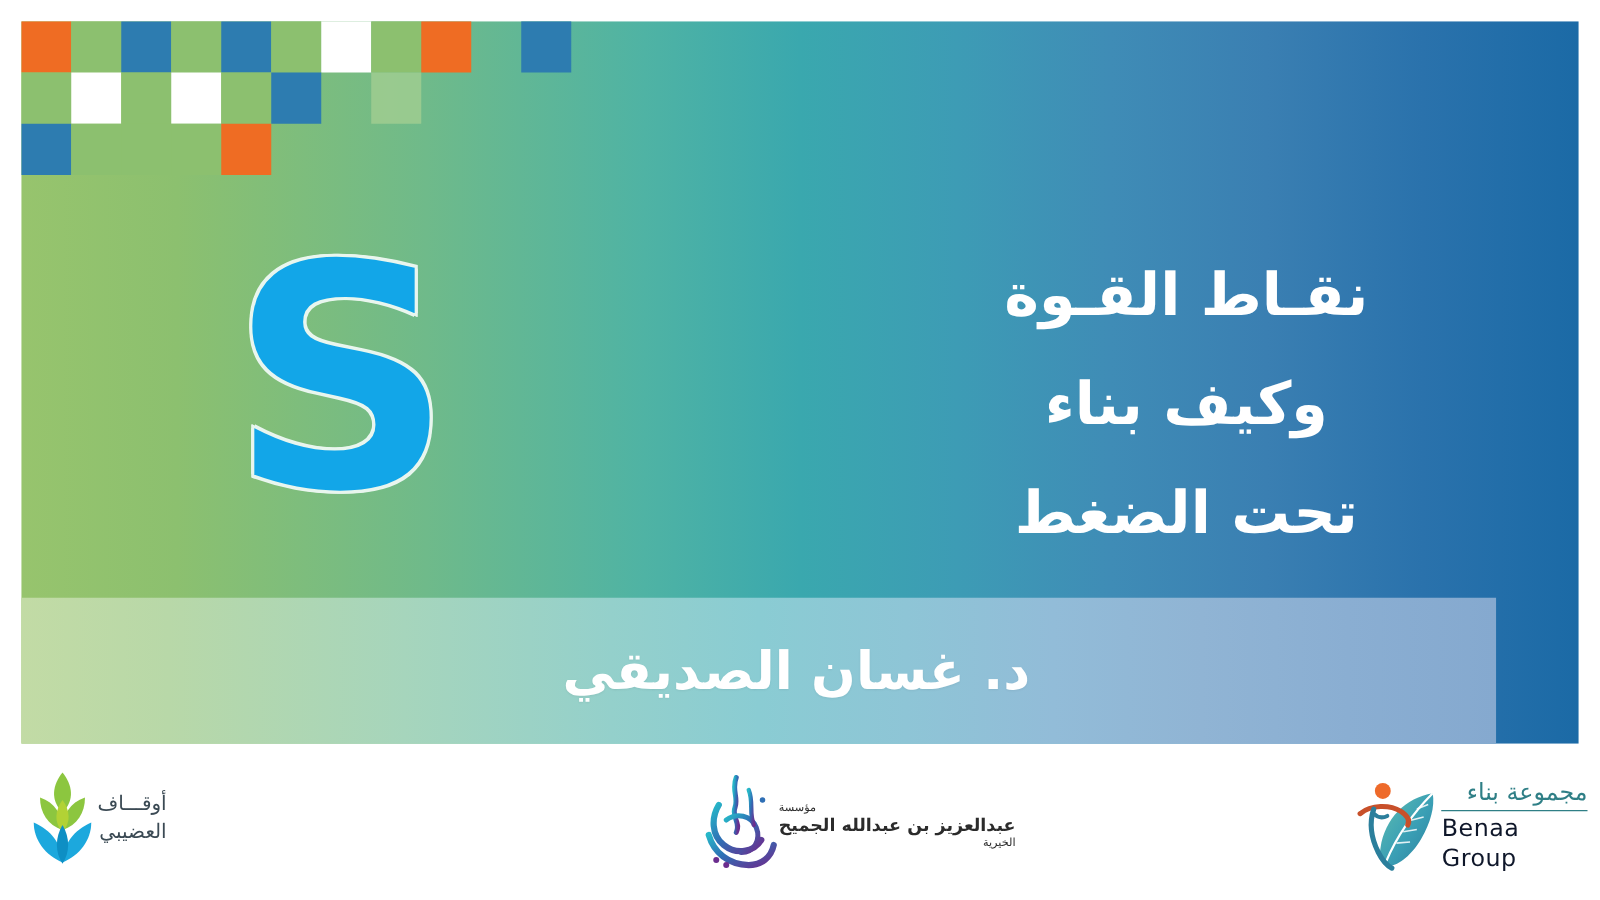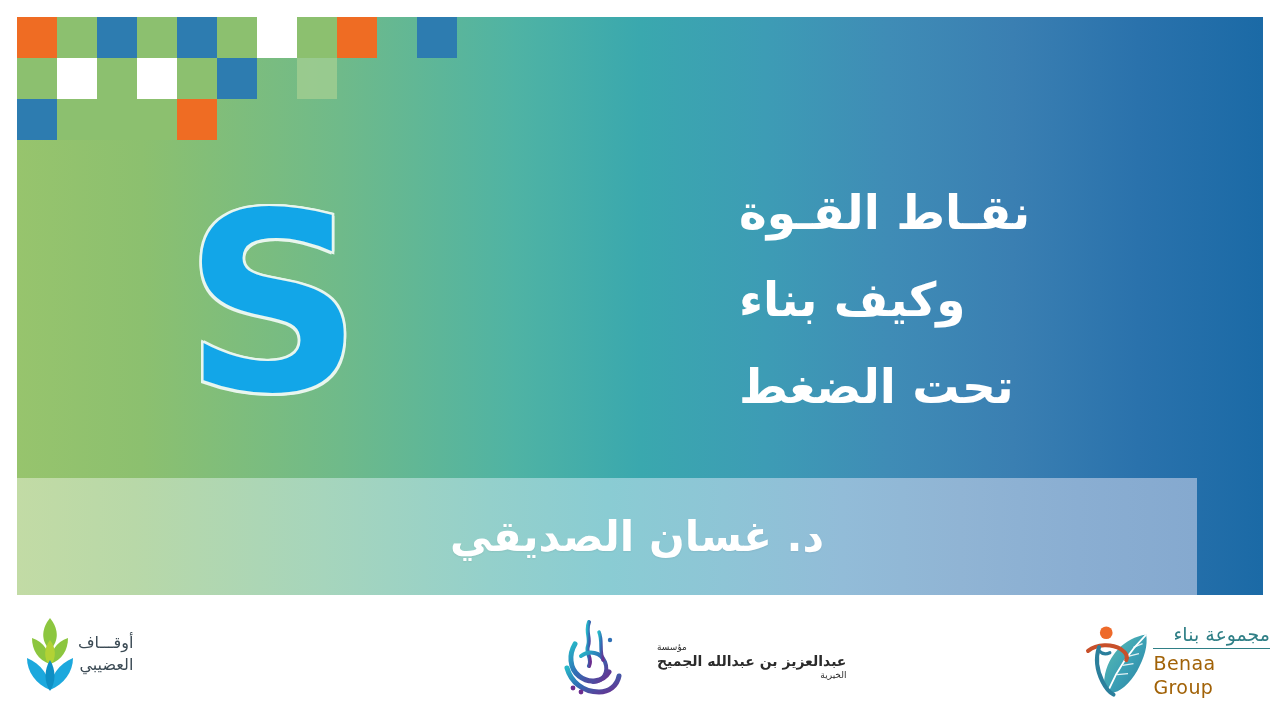--- a/index.html
+++ b/index.html
@@ -80,23 +80,23 @@
        1.5px -1.5px 0 #eaf6ef,
       -1.5px  1.5px 0 #eaf6ef,
        1.5px  1.5px 0 #eaf6ef;
     user-select: none;
   }
 
   
   #title-block {
     position: absolute;
     right: 104px;
-    top: 152px;
+    top: 176px;
     width: 420px;
-    text-align: left;
+    text-align: center;
     direction: rtl;
   }
   .title-line {
     color: #ffffff;
     font-size: 47px;
     font-weight: bold;
     line-height: 87px;
     letter-spacing: 0px;
     white-space: nowrap;
   }
@@ -171,21 +171,20 @@
   }
   #awqaf-mark { width: 56px; height: 76px; }
 
   
   #logo-jumaih { left: 555px; top: 22px; }
   #logo-jumaih .logo-text {
     direction: rtl;
     text-align: left;
     color: #2b2b2b;
     margin-right: 8px;
-    margin-left: 34px;
   }
   #logo-jumaih .lt1 { font-size: 9px; line-height: 13px; text-align: left; }
   #logo-jumaih .lt2 { font-size: 14px; font-weight: bold; line-height: 15px; }
   #logo-jumaih .lt3 { font-size: 9px; line-height: 13px; text-align: right; }
   #jumaih-mark { width: 68px; height: 82px; }
 
   
   #logo-benaa { left: 1079px; top: 22px; }
   #logo-benaa .logo-text {
     direction: rtl;
@@ -193,21 +192,21 @@
     margin-right: 10px;
   }
   #benaa-ar {
     color: #2f7f86;
     font-size: 19px;
     line-height: 24px;
     border-bottom: 1.5px solid #2f7f86;
     padding-bottom: 2px;
   }
   #benaa-en {
-    color: #a16207;
+    color: #0f172a;
     font-size: 19px;
     line-height: 24px;
     direction: ltr;
     text-align: left;
     padding-top: 2px;
     letter-spacing: 0.4px;
   }
   #benaa-mark { width: 82px; height: 80px; }
 </style>
 </head>

